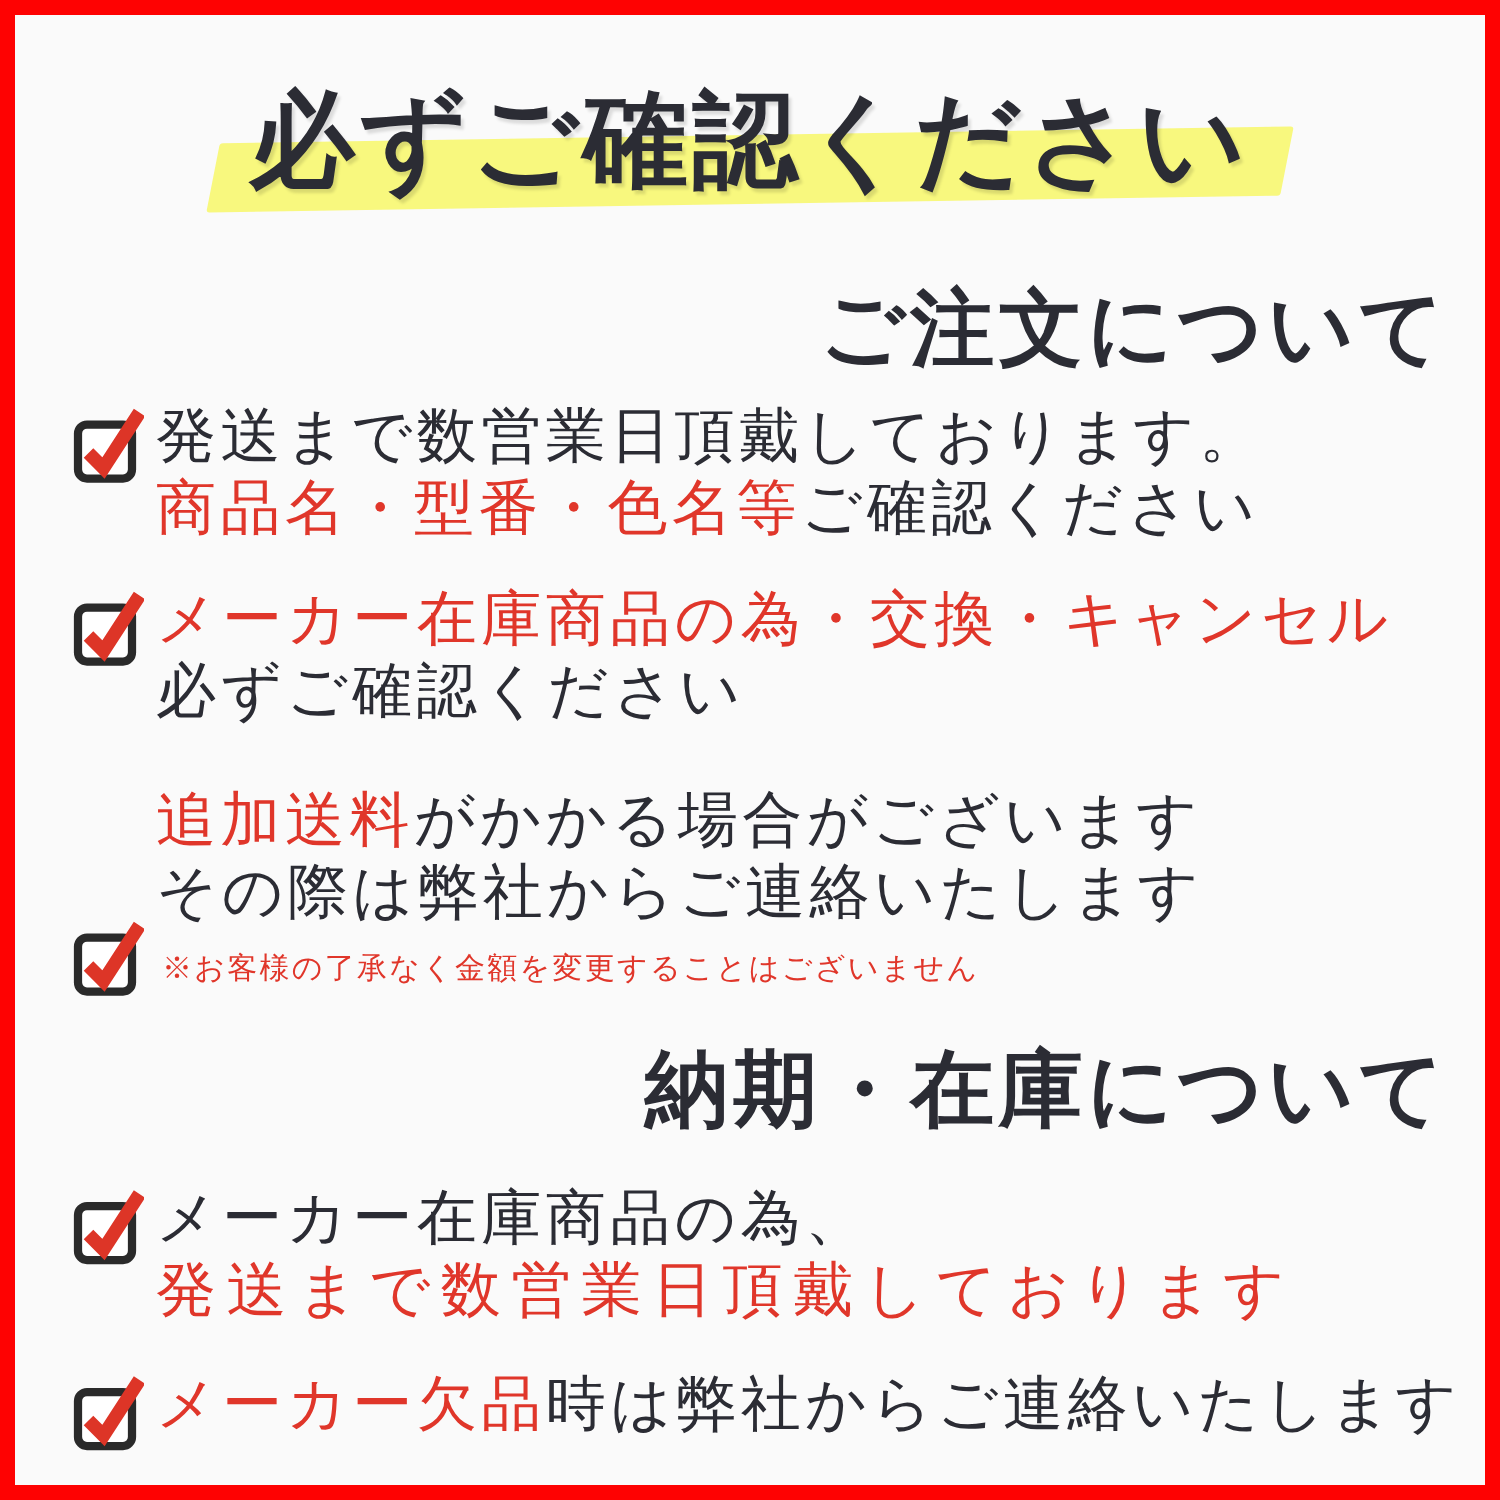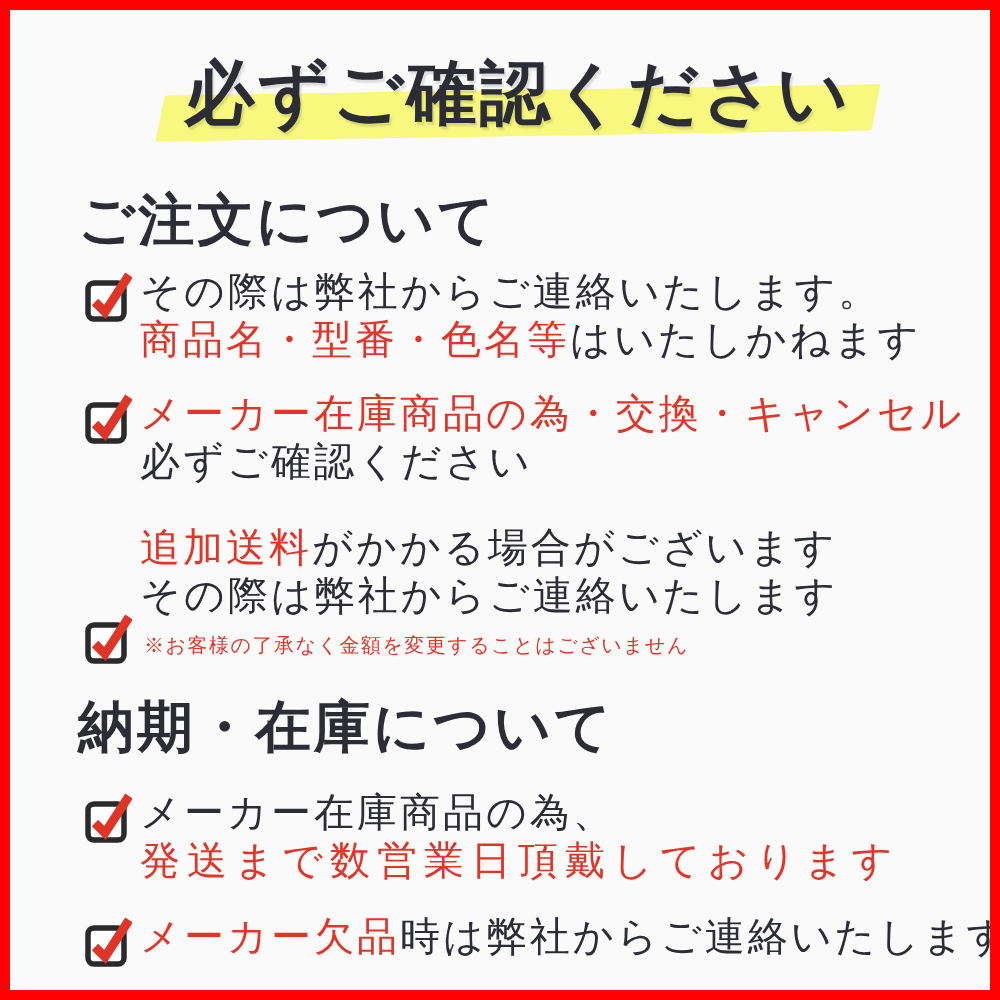--- a/index.html
+++ b/index.html
@@ -12,21 +12,20 @@
   }
   *{box-sizing:border-box;margin:0;padding:0;}
   html,body{width:1000px;height:1000px;}
   body{font-family:"DejaVu Serif","Liberation Serif",serif;}
   .page{
     width:1000px;height:1000px;
     border:10px solid var(--border_red);
     background:var(--page_bg);
     overflow:hidden;
     position:relative;
-    padding-left:36px;
   }
   
   .title-block{
     position:relative;
     margin-top:30px;
     height:110px;
     text-align:center;
   }
   .title-highlight{
     position:absolute;
@@ -48,20 +47,21 @@
   }
   
   .section{margin:0 24px 0 32px;}
   .section-heading{
     font-size:56px;
     font-weight:700;
     letter-spacing:3px;
     line-height:1.2;
     color:var(--text_dark);
     white-space:nowrap;
+    text-align:right;
   }
   .heading-orders{margin-top:36px;}
   .heading-stock{margin-top:28px;}
   
   .item{
     display:flex;
     align-items:flex-start;
     gap:8px;
     padding-left:6px;
   }
@@ -104,22 +104,22 @@
 
   <div class="section">
     <h2 class="section-heading heading-orders">ご注文について</h2>
 
     <div class="item item-1">
       <svg class="checkbox" width="48" height="56" viewBox="0 0 48 56" aria-hidden="true">
         <rect x="4" y="16" width="36" height="36" rx="6" fill="#ffffff" stroke="#2a2a2a" stroke-width="5.5"></rect>
         <polyline points="11,35 21,45 45,8" fill="none" stroke="#dd3527" stroke-width="9" stroke-linecap="butt" stroke-linejoin="miter"></polyline>
       </svg>
       <div class="item-text">
-        <p class="line"><span>その際は弊社からご連絡いたします。</span></p>
-        <p class="line"><span class="red">商品名・型番・色名等</span><span>はいたしかねます</span></p>
+        <p class="line"><span>発送まで数営業日頂戴しております。</span></p>
+        <p class="line"><span class="red">商品名・型番・色名等</span><span>ご確認ください</span></p>
       </div>
     </div>
 
     <div class="item item-2">
       <svg class="checkbox" width="48" height="56" viewBox="0 0 48 56" aria-hidden="true">
         <rect x="4" y="16" width="36" height="36" rx="6" fill="#ffffff" stroke="#2a2a2a" stroke-width="5.5"></rect>
         <polyline points="11,35 21,45 45,8" fill="none" stroke="#dd3527" stroke-width="9" stroke-linecap="butt" stroke-linejoin="miter"></polyline>
       </svg>
       <div class="item-text">
         <p class="line"><span class="red">メーカー在庫商品の為・交換・キャンセル</span></p>

